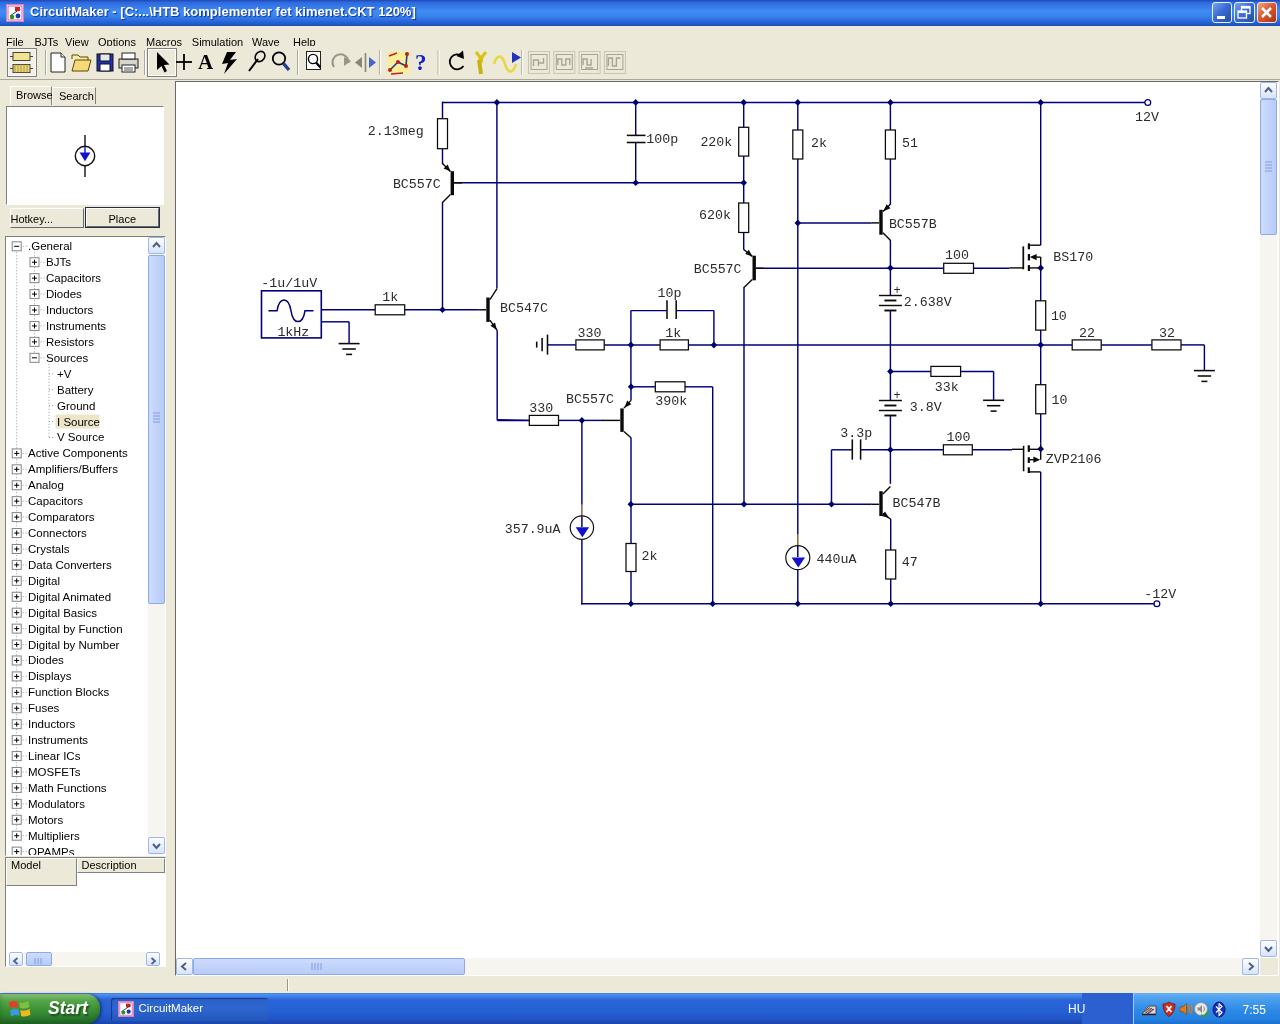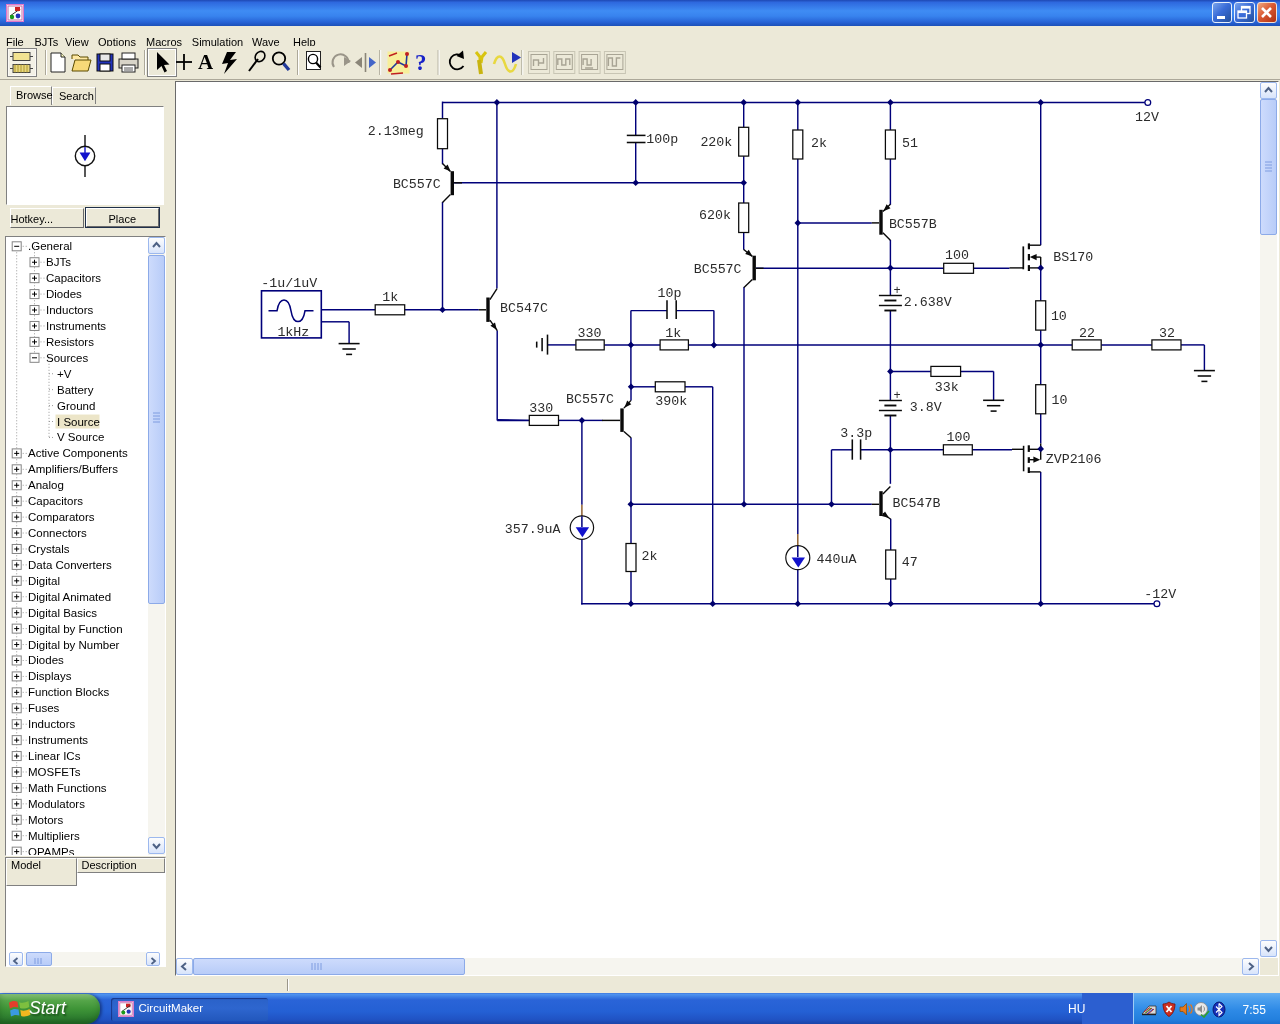--- a/index.html
+++ b/index.html
@@ -12,20 +12,21 @@
 <div class="abs" style="left:0;top:0;width:1280px;height:26px;background:linear-gradient(180deg,#1e48b4 0%,#2e68de 9%,#3f8cf4 42%,#3883ee 62%,#2763d6 85%,#1c50b8 100%)">
  <svg class="abs" style="left:6px;top:4px" width="18" height="18" viewBox="0 0 18 18">
    <rect x="0.5" y="0.5" width="17" height="17" fill="#fff" stroke="#e077c8"></rect>
    <rect x="2" y="2" width="14" height="14" fill="#fdfdfd" stroke="#c46aa8" stroke-width="1"></rect>
    <rect x="9" y="3" width="5" height="4" fill="#cc2222"></rect>
    <path d="M4 12 L14 5" stroke="#333" stroke-width="1" fill="none"></path>
    <circle cx="6" cy="13" r="2.2" fill="#1a9a1a"></circle>
    <circle cx="12" cy="12" r="2.4" fill="#2233bb"></circle>
    <circle cx="12.5" cy="5.5" r="1.8" fill="#cc2222"></circle>
  </svg>
+ <span class="abs" style="left:30px;top:4px;font-size:13px;font-weight:bold;color:#fff;text-shadow:1px 1px 1px #10309a;white-space:nowrap">CircuitMaker - [C:...\HTB komplementer fet kimenet.CKT 120%]</span>
  <div class="abs" style="left:1211.5px;top:2px;width:20.5px;height:21px;border:1px solid #e8f0fc;border-radius:3px;background:linear-gradient(135deg,#7aa4ec 0%,#3a6cd8 45%,#24509c 100%)">
    <div class="abs" style="left:4px;top:13px;width:8px;height:3px;background:#fff"></div>
  </div>
  <div class="abs" style="left:1234px;top:2px;width:20.5px;height:21px;border:1px solid #e8f0fc;border-radius:3px;background:linear-gradient(135deg,#7aa4ec 0%,#3a6cd8 45%,#24509c 100%)">
    <svg width="19" height="19">
      <rect x="6.5" y="3.5" width="8.5" height="7" fill="none" stroke="#fff" stroke-width="1.3"></rect>
      <line x1="6.5" y1="4.6" x2="15" y2="4.6" stroke="#fff" stroke-width="2"></line>
      <rect x="3" y="8" width="8.5" height="7" fill="#3a6cd8" stroke="#fff" stroke-width="1.3"></rect>
      <line x1="3" y1="9.1" x2="11.5" y2="9.1" stroke="#fff" stroke-width="2"></line>
    </svg>
@@ -710,21 +711,21 @@
 <div class="abs" style="left:0;top:993px;width:1280px;height:31px;background:linear-gradient(180deg,#3c74dc 0%,#4f94ef 4%,#2a64d8 22%,#2460d4 60%,#2053c4 85%,#1a44a8 100%)"></div>
 <div class="abs" style="left:0;top:994px;width:100px;height:30px;border-radius:0 14px 14px 0;background:linear-gradient(180deg,#88c178 0%,#55a549 22%,#3e9437 50%,#2f8030 78%,#246d29 100%);box-shadow:inset 0 -3px 6px rgba(0,40,0,0.25), 2px 0 3px rgba(0,0,30,0.4)">
  <svg class="abs" style="left:8px;top:4px" width="24" height="23" viewBox="0 0 24 23">
   <g transform="rotate(-8 12 11)">
    <path d="M2 3.2 C5 1.8 7.5 1.9 10.5 3.4 L10.5 9.4 C7.5 7.9 5 7.8 2 9.2 Z" fill="#e23e2c"></path>
    <path d="M12.2 4.1 C15 5.5 17.5 5.6 21.5 4.3 L21.5 10.2 C17.5 11.5 15 11.4 12.2 10 Z" fill="#7dbf3f"></path>
    <path d="M2 11.2 C5 9.8 7.5 9.9 10.5 11.4 L10.5 17.4 C7.5 15.9 5 15.8 2 17.2 Z" fill="#3a9ae0"></path>
    <path d="M12.2 12.1 C15 13.5 17.5 13.6 21.5 12.3 L21.5 18.2 C17.5 19.5 15 19.4 12.2 18 Z" fill="#f2b820"></path>
   </g>
  </svg>
- <span class="abs" style="left:29px;top:3.5px;font-size:17.5px;font-weight:normal;font-style:italic;color:#fff;text-shadow:1.5px 1.5px 2px rgba(0,30,0,0.55)">Start</span>
+ <span class="abs" style="left:48px;top:3.5px;font-size:17.5px;font-weight:bold;font-style:italic;color:#fff;text-shadow:1.5px 1.5px 2px rgba(0,30,0,0.55)">Start</span>
 </div>
 <div class="abs" style="left:110.5px;top:997.5px;width:157px;height:23px;border-radius:2.5px;background:linear-gradient(180deg,#2a61c8 0%,#2e66cf 45%,#2257bc 100%);box-shadow:inset 1px 1px 1px rgba(0,0,60,0.45)">
  <svg class="abs" style="left:7px;top:3.5px" width="16" height="16" viewBox="0 0 18 18">
    <rect x="0.5" y="0.5" width="17" height="17" fill="#fff" stroke="#e077c8"></rect>
    <rect x="2" y="2" width="14" height="14" fill="#fdfdfd" stroke="#c46aa8"></rect>
    <rect x="9" y="3" width="5" height="4" fill="#cc2222"></rect>
    <path d="M4 12 L14 5" stroke="#333" stroke-width="1" fill="none"></path>
    <circle cx="6" cy="13" r="2.2" fill="#1a9a1a"></circle>
    <circle cx="12" cy="12" r="2.4" fill="#2233bb"></circle>
  </svg>

